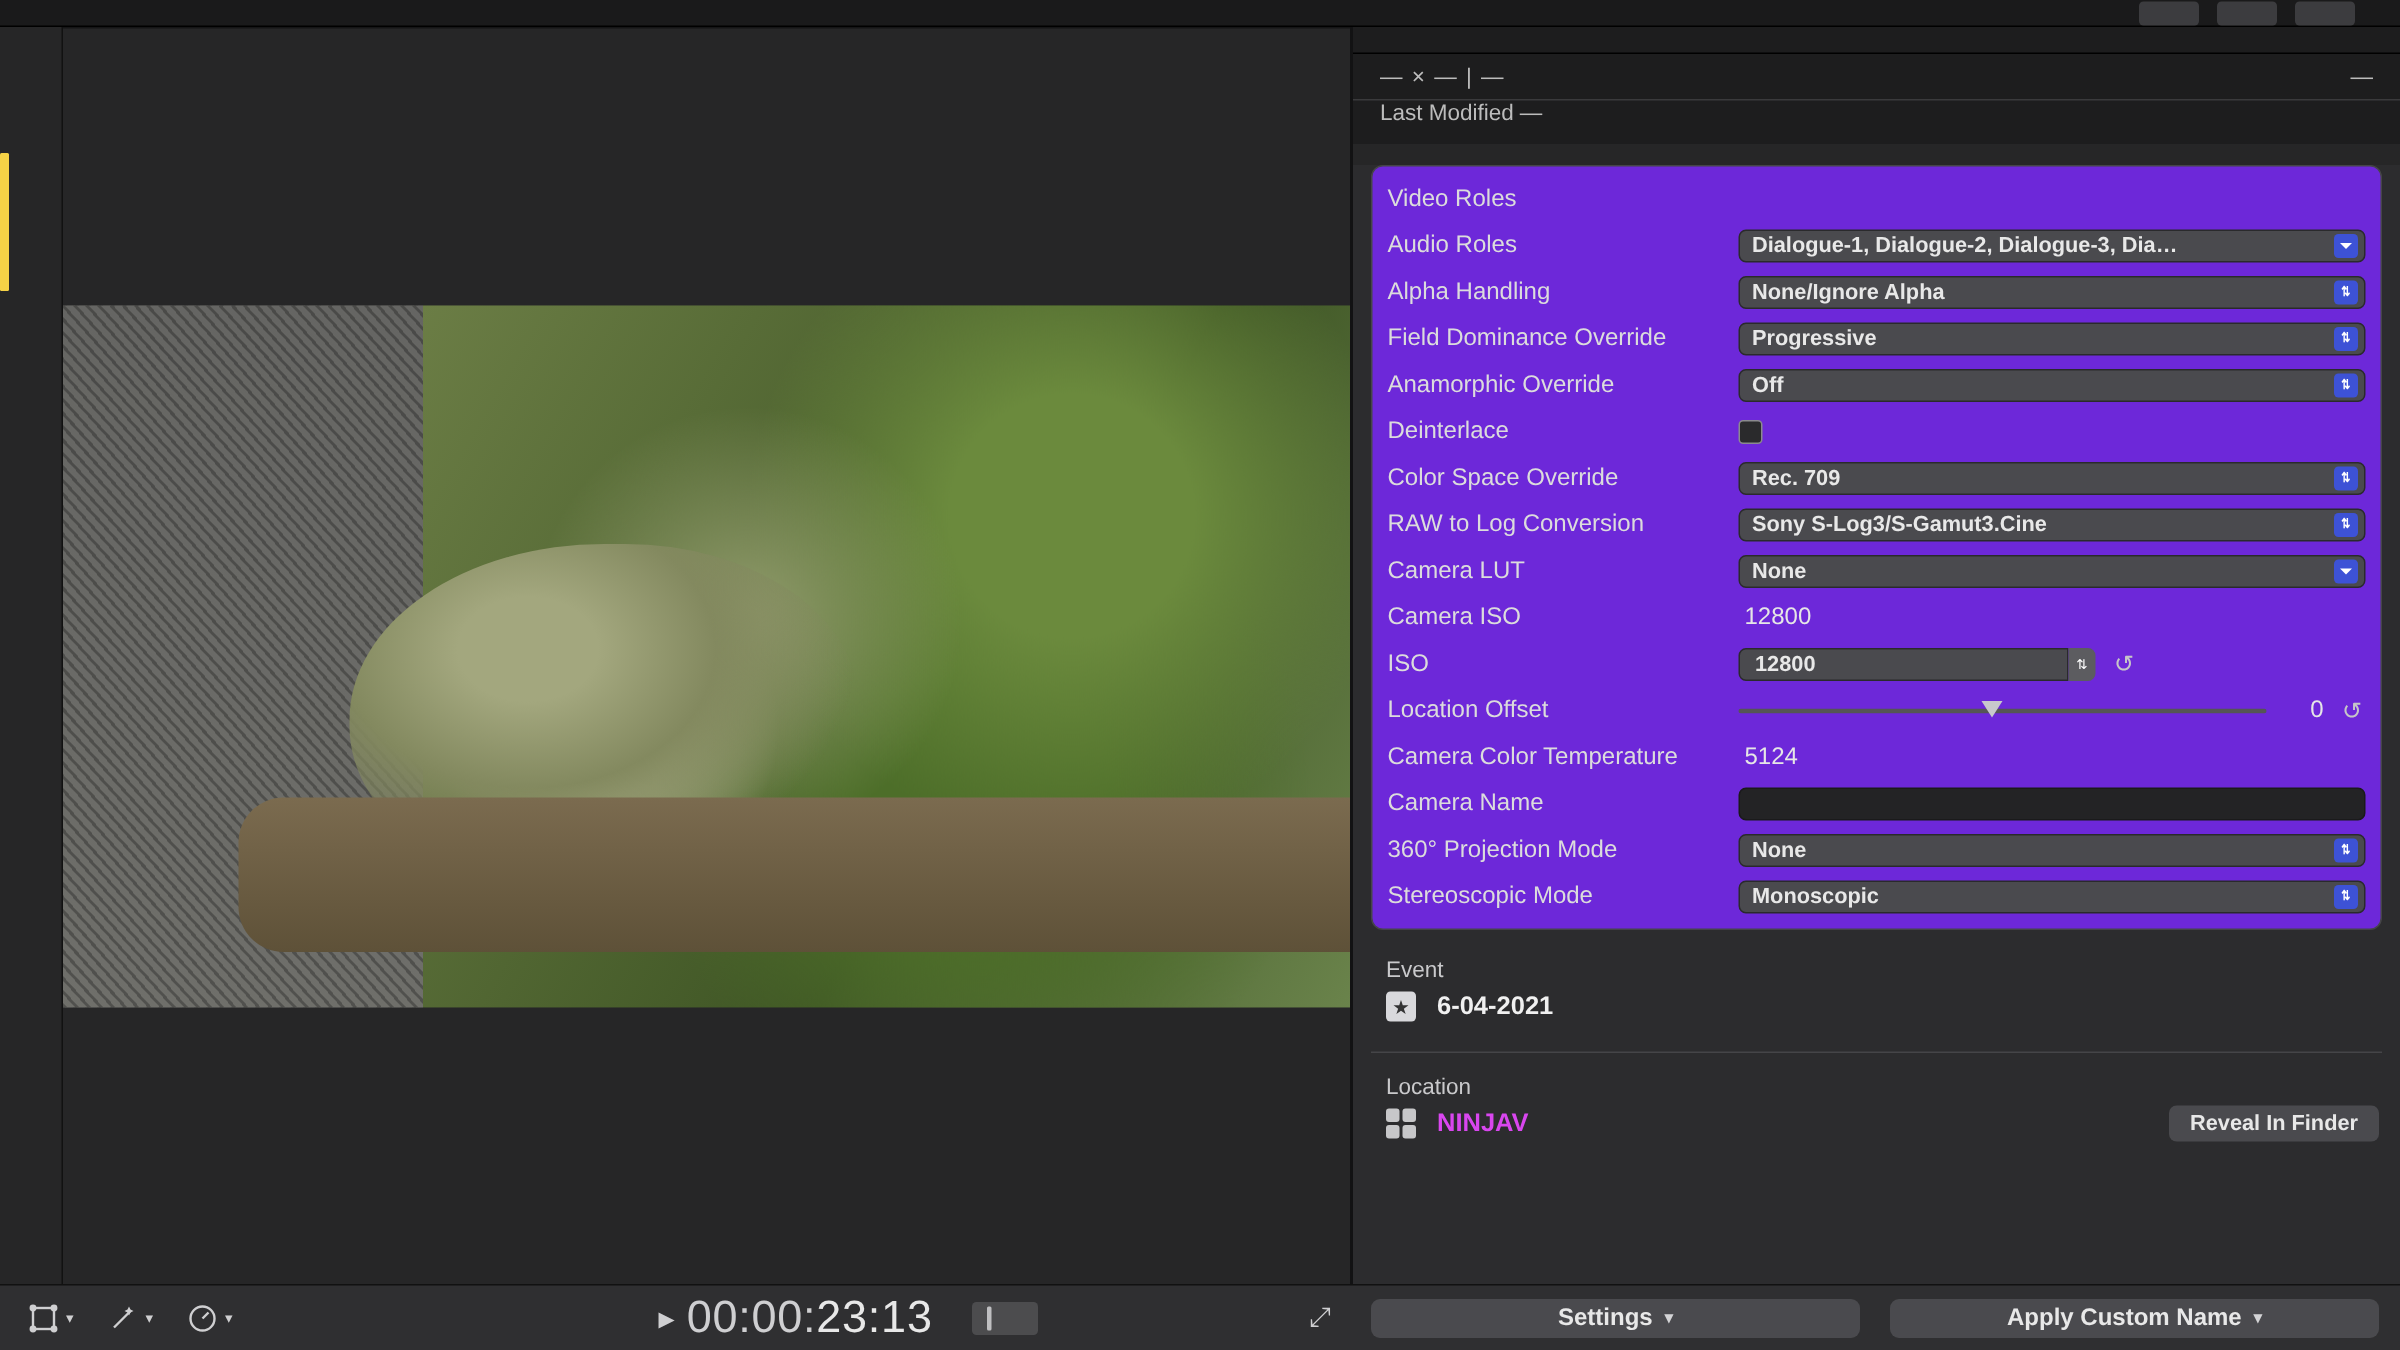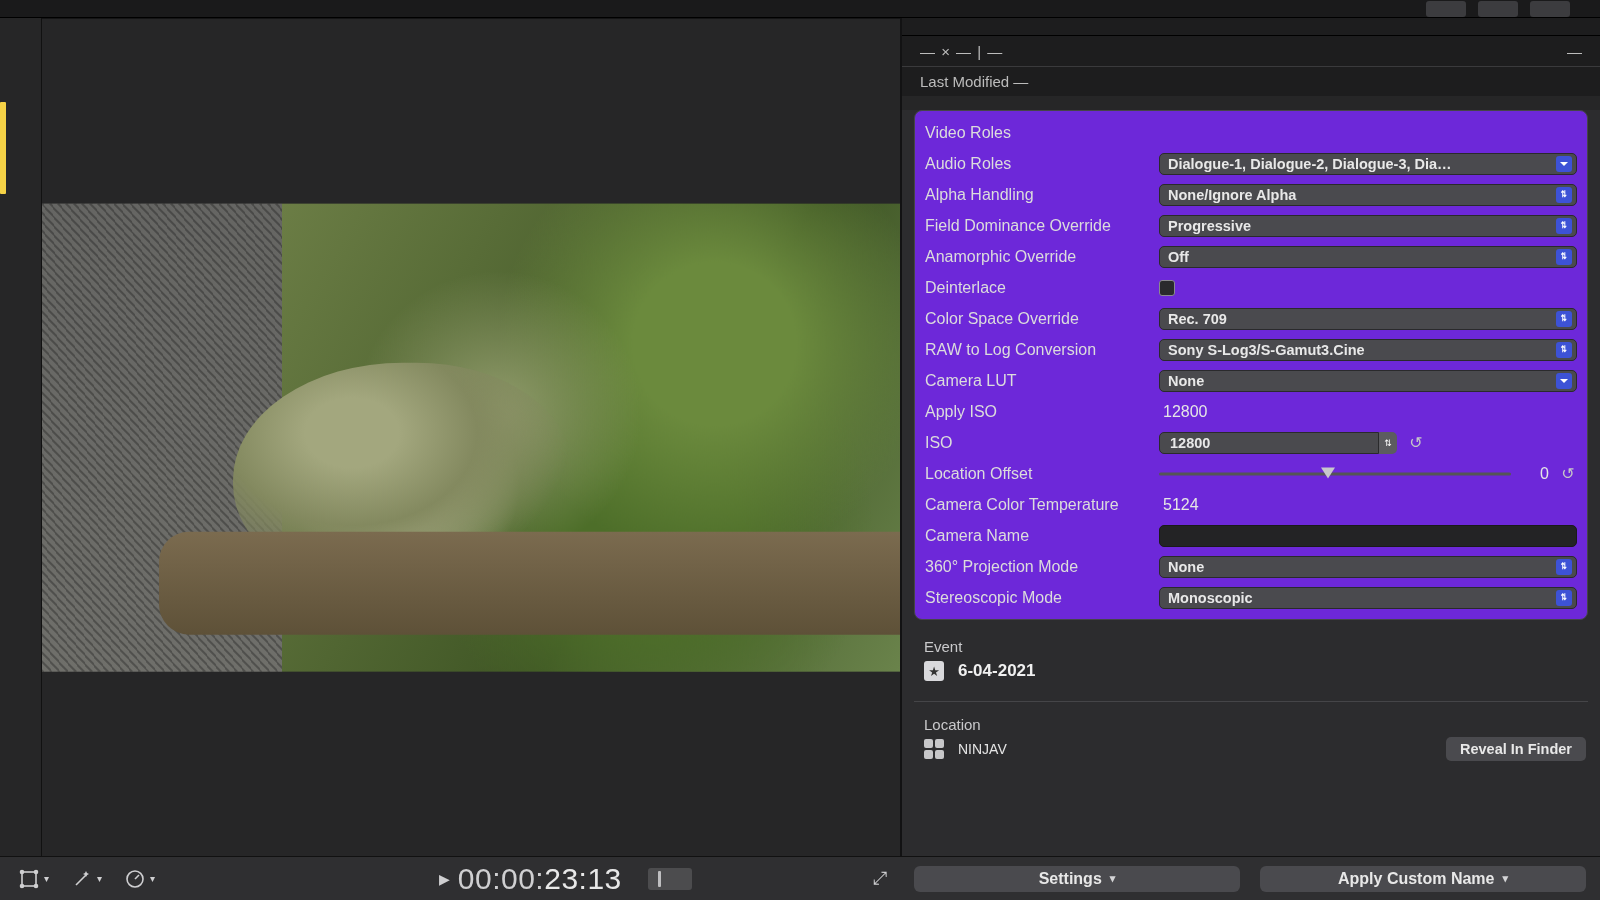--- a/index.html
+++ b/index.html
@@ -26,21 +26,21 @@
   .foliage::before { content:""; position:absolute; left:-8%; top:34%; width:55%; height:50%;
      background: radial-gradient(ellipse at 35% 30%, #a3a77e 15%, #83895f 40%, transparent 70%);
      border-radius:50% 46% 50% 48%; filter:blur(.4px); }
   .foliage::after { content:""; position:absolute; left:-20%; bottom:8%; width:140%; height:22%;
      background:linear-gradient(#7b6b4f,#5e5138); border-radius:30px; }
   .inspector { width:700px; background:#2c2c2e; border-left:2px solid #121213; display:flex; flex-direction:column; overflow:hidden;}
   .ins-top { background:#1d1d1e; }
   .ins-strip { height:18px; border-bottom:1px solid #000;}
   .ins-dash-row { height:30px; display:flex; align-items:center; padding:0 18px; color:#bcbcbc; font-size:15px; justify-content:space-between;}
   .ins-dash-row .dashes { letter-spacing:1px;}
-  .ins-lm { height:30px; display:flex; align-items:center; padding:0 18px; color:#bcbcbc; font-size:15px; border-top:1px solid #3a3a3c;}
+  .ins-lm { height:30px; display:flex; align-items:flex-start; padding:0 18px; color:#bcbcbc; font-size:15px; border-top:1px solid #3a3a3c;}
   .ins-gap { height:14px; background:#262627;}
   .prop-panel { background:#6d28d9; border:1px solid #454548; border-radius:8px; margin:0 12px; padding:6px 0;}
   .prop-row { display:flex; align-items:center; height:31px; padding:0 10px; }
   .prop-label { width:234px; font-size:16px; color:#dcdcdc; }
   .prop-ctrl { flex:1; display:flex; align-items:center; gap:10px; }
   .dd { flex:1; height:22px; background:#4a4a4e; border:1px solid #2a2a2c; border-radius:5px; display:flex; align-items:center; justify-content:space-between; padding:0 4px 0 8px; font-size:14.5px; color:#e8e8e8; font-weight:600;}
   .dd .cap { width:16px; height:16px; border-radius:3px; background:#3d52d6; display:flex; align-items:center; justify-content:center;}
   .dd .cap::after { content:""; border-left:4px solid transparent; border-right:4px solid transparent; border-top:4px solid #fff; }
   .dd .cap.updn::after { content:"⇅"; border:none; color:#fff; font-size:9px; line-height:1; transform:scaleX(.8);}
   .plain-val { flex:1; font-size:16px; color:#e6e6e6; padding-left:4px;}
@@ -58,21 +58,21 @@
   .section-gap { height:18px;}
   .sect-label { font-size:15px; color:#c9c9cb; padding:0 22px;}
   .event-row { display:flex; align-items:center; gap:14px; padding:6px 22px;}
   .event-row .star { width:20px; height:20px; background:#d9d9dc; border-radius:3px; display:flex; align-items:center; justify-content:center; color:#333; font-size:13px;}
   .event-row .name { font-size:17px; font-weight:700; color:#f0f0f0;}
   .hr { height:1px; background:#454548; margin:14px 12px;}
   .loc-row { display:flex; align-items:center; justify-content:space-between; padding:4px 14px 4px 22px;}
   .loc-row .ll { display:flex; align-items:center; gap:14px;}
   .loc-row .grid-ic { width:20px; height:20px; display:grid; grid-template-columns:1fr 1fr; grid-template-rows:1fr 1fr; gap:2px;}
   .loc-row .grid-ic span { background:#c7c7c9; border-radius:2px;}
-  .loc-row .name { font-size:14px; font-weight:400; color:#e5e5e5;}
+  .loc-row .name { font-size:17px; font-weight:700; color:#d946ef;}
   .btn { height:24px; background:#4a4a4e; border-radius:5px; display:flex; align-items:center; padding:0 14px; font-size:14.5px; color:#e8e8e8; font-weight:600;}
   .bottom-bar { height:44px; background:#2f2f31; border-top:1px solid #111; display:flex; align-items:center;}
   .bb-left { flex:1; display:flex; align-items:center; padding-left:18px; gap:22px;}
   .bb-left .tool { display:flex; align-items:center; gap:4px; color:#cfcfd1;}
   .bb-left .tool .chev { font-size:10px;}
   .bb-center { flex:1; display:flex; align-items:center; gap:8px;}
   .bb-center .play { color:#cfcfd1; font-size:14px;}
   .tc { font-size:30px; font-family:"Menlo","Consolas",monospace; color:#cfcfd1; letter-spacing:.5px;}
   .tc .big { color:#e8e8e8;}
   .skimmer { width:44px; height:22px; background:#4c4c4e; border-radius:3px; margin-left:18px; position:relative;}
@@ -198,21 +198,21 @@
           <div class="prop-label">Camera LUT</div>
           <div class="prop-ctrl">
               <div class="dd">
                 <span>None</span>
                 <span class="cap"></span>
               </div>
             </div>
         </div>
 
         <div class="prop-row">
-          <div class="prop-label">Apply ISO</div>
+          <div class="prop-label">Camera ISO</div>
           <div class="prop-ctrl">
               <div class="plain-val">12800</div>
             </div>
         </div>
 
         <div class="prop-row">
           <div class="prop-label">ISO</div>
           <div class="prop-ctrl">
             <div class="stepper">
               <div class="val">12800</div>

